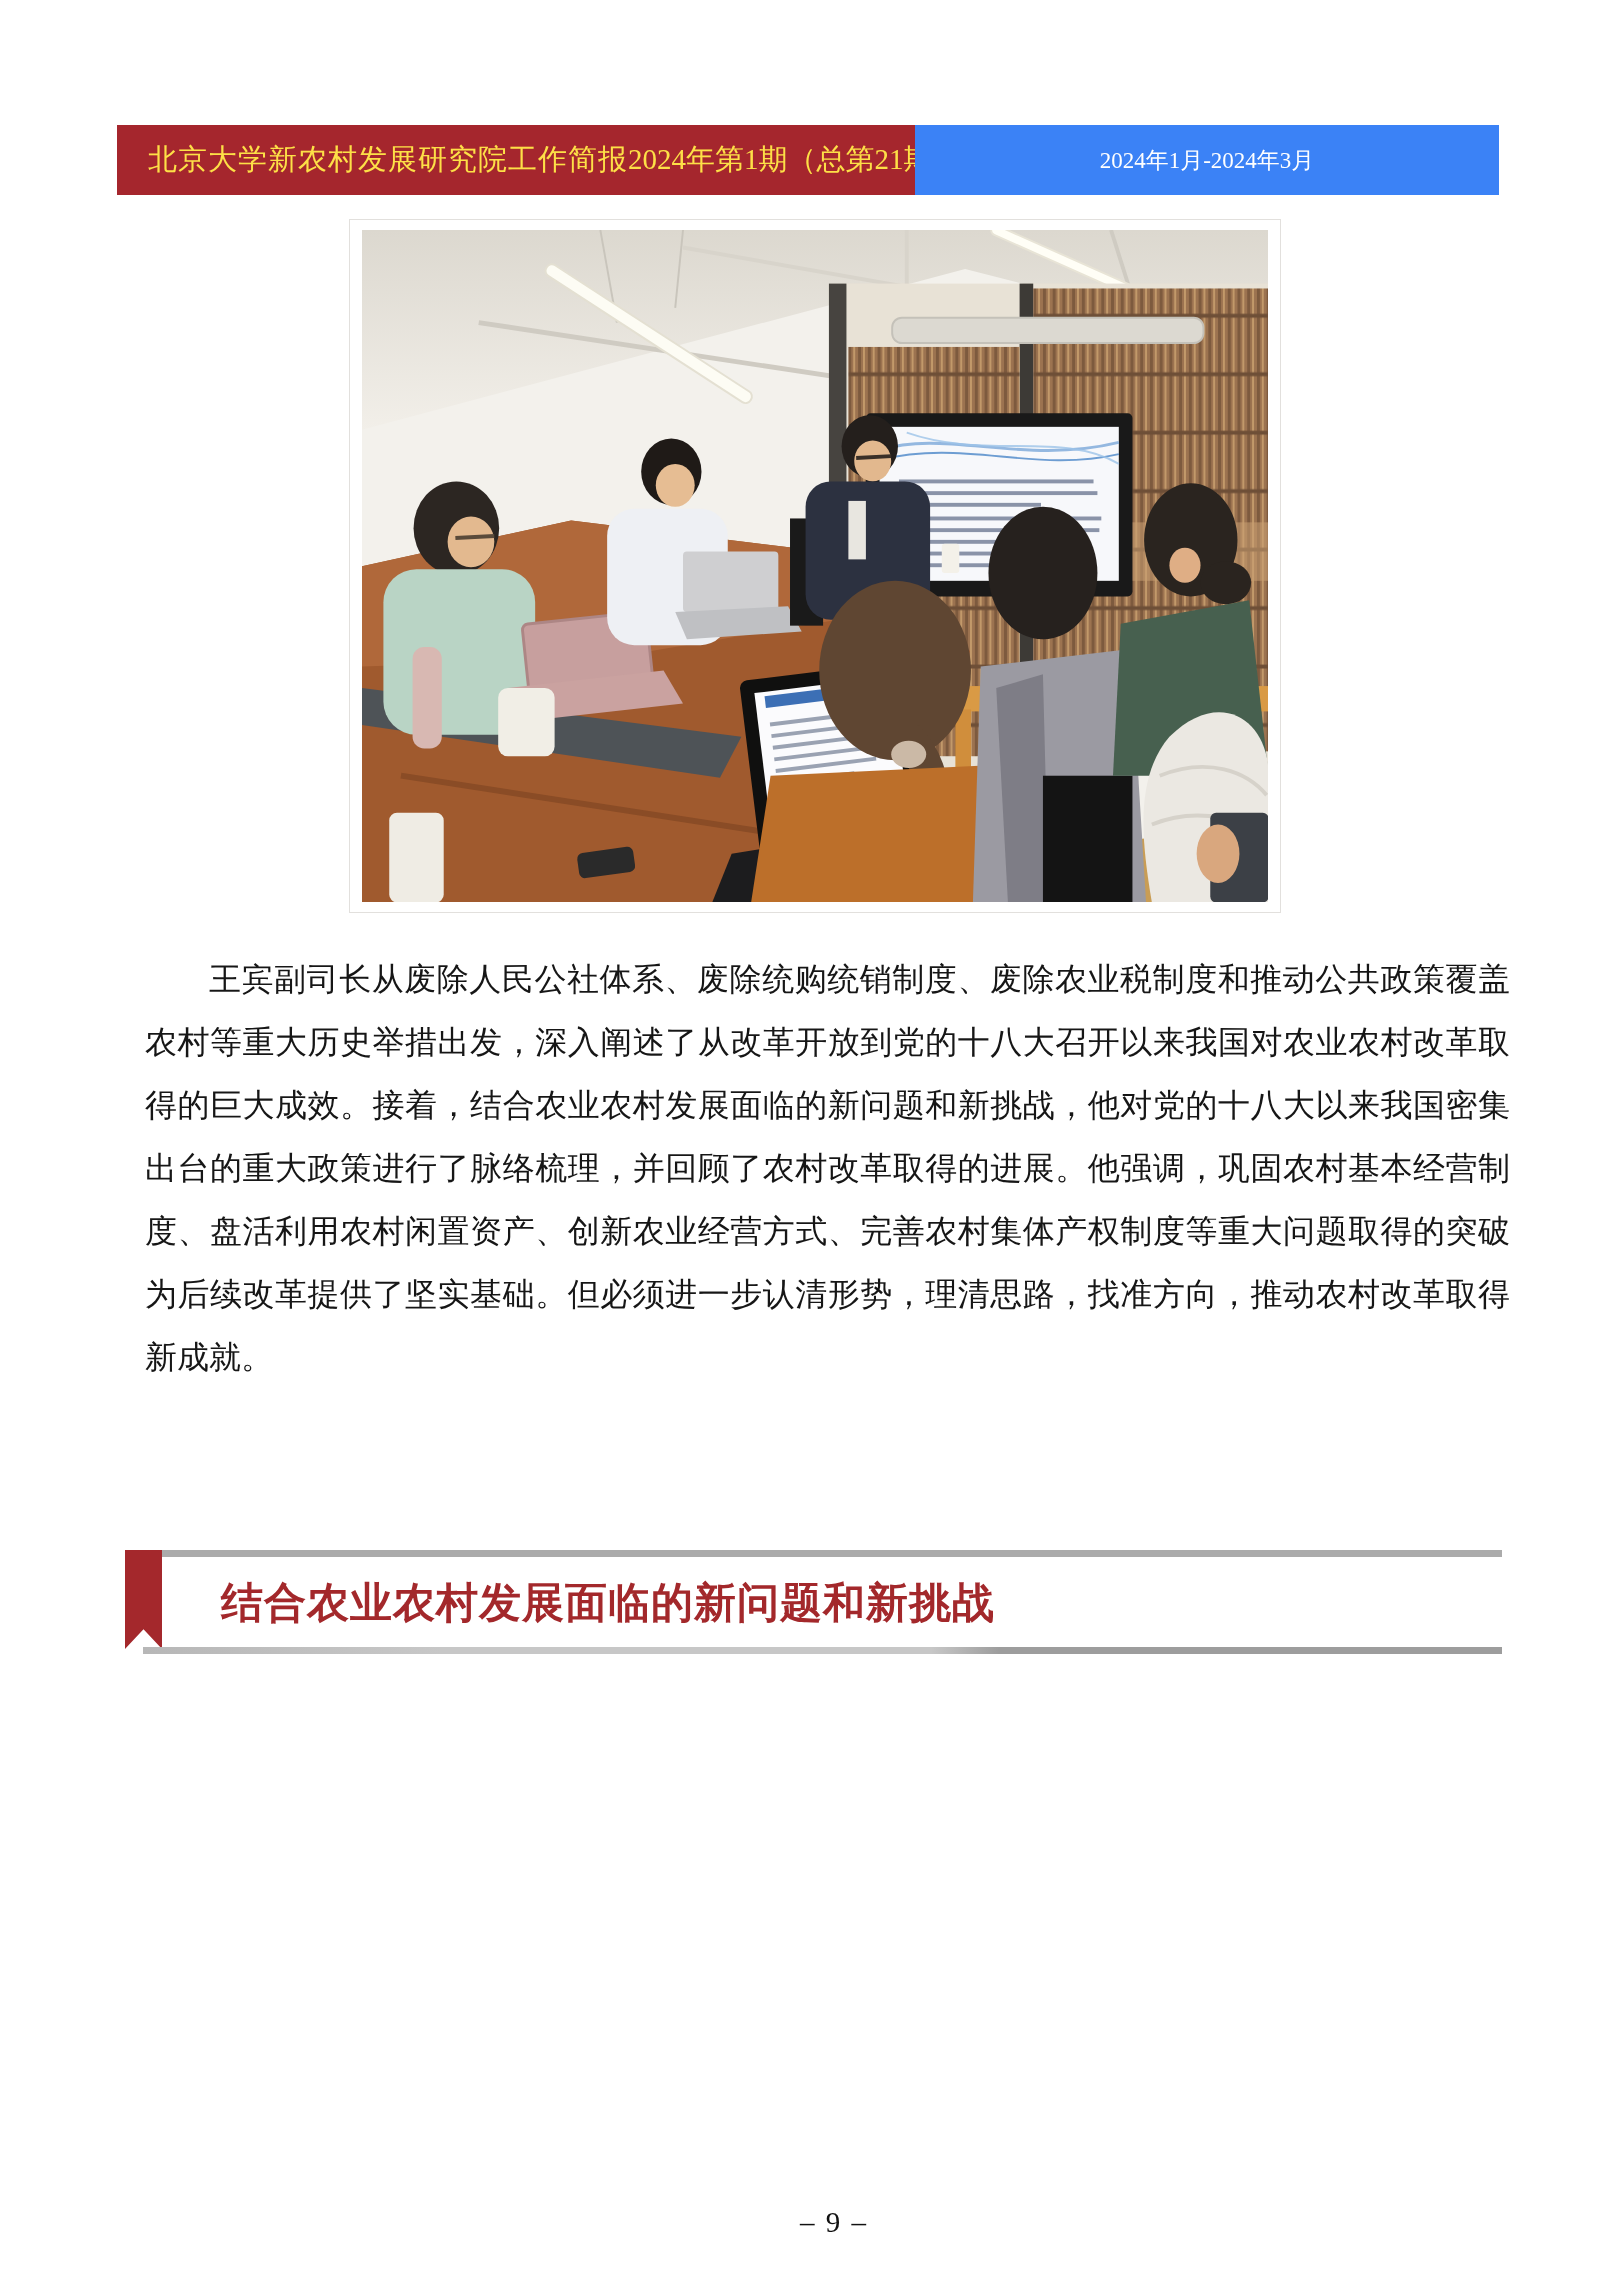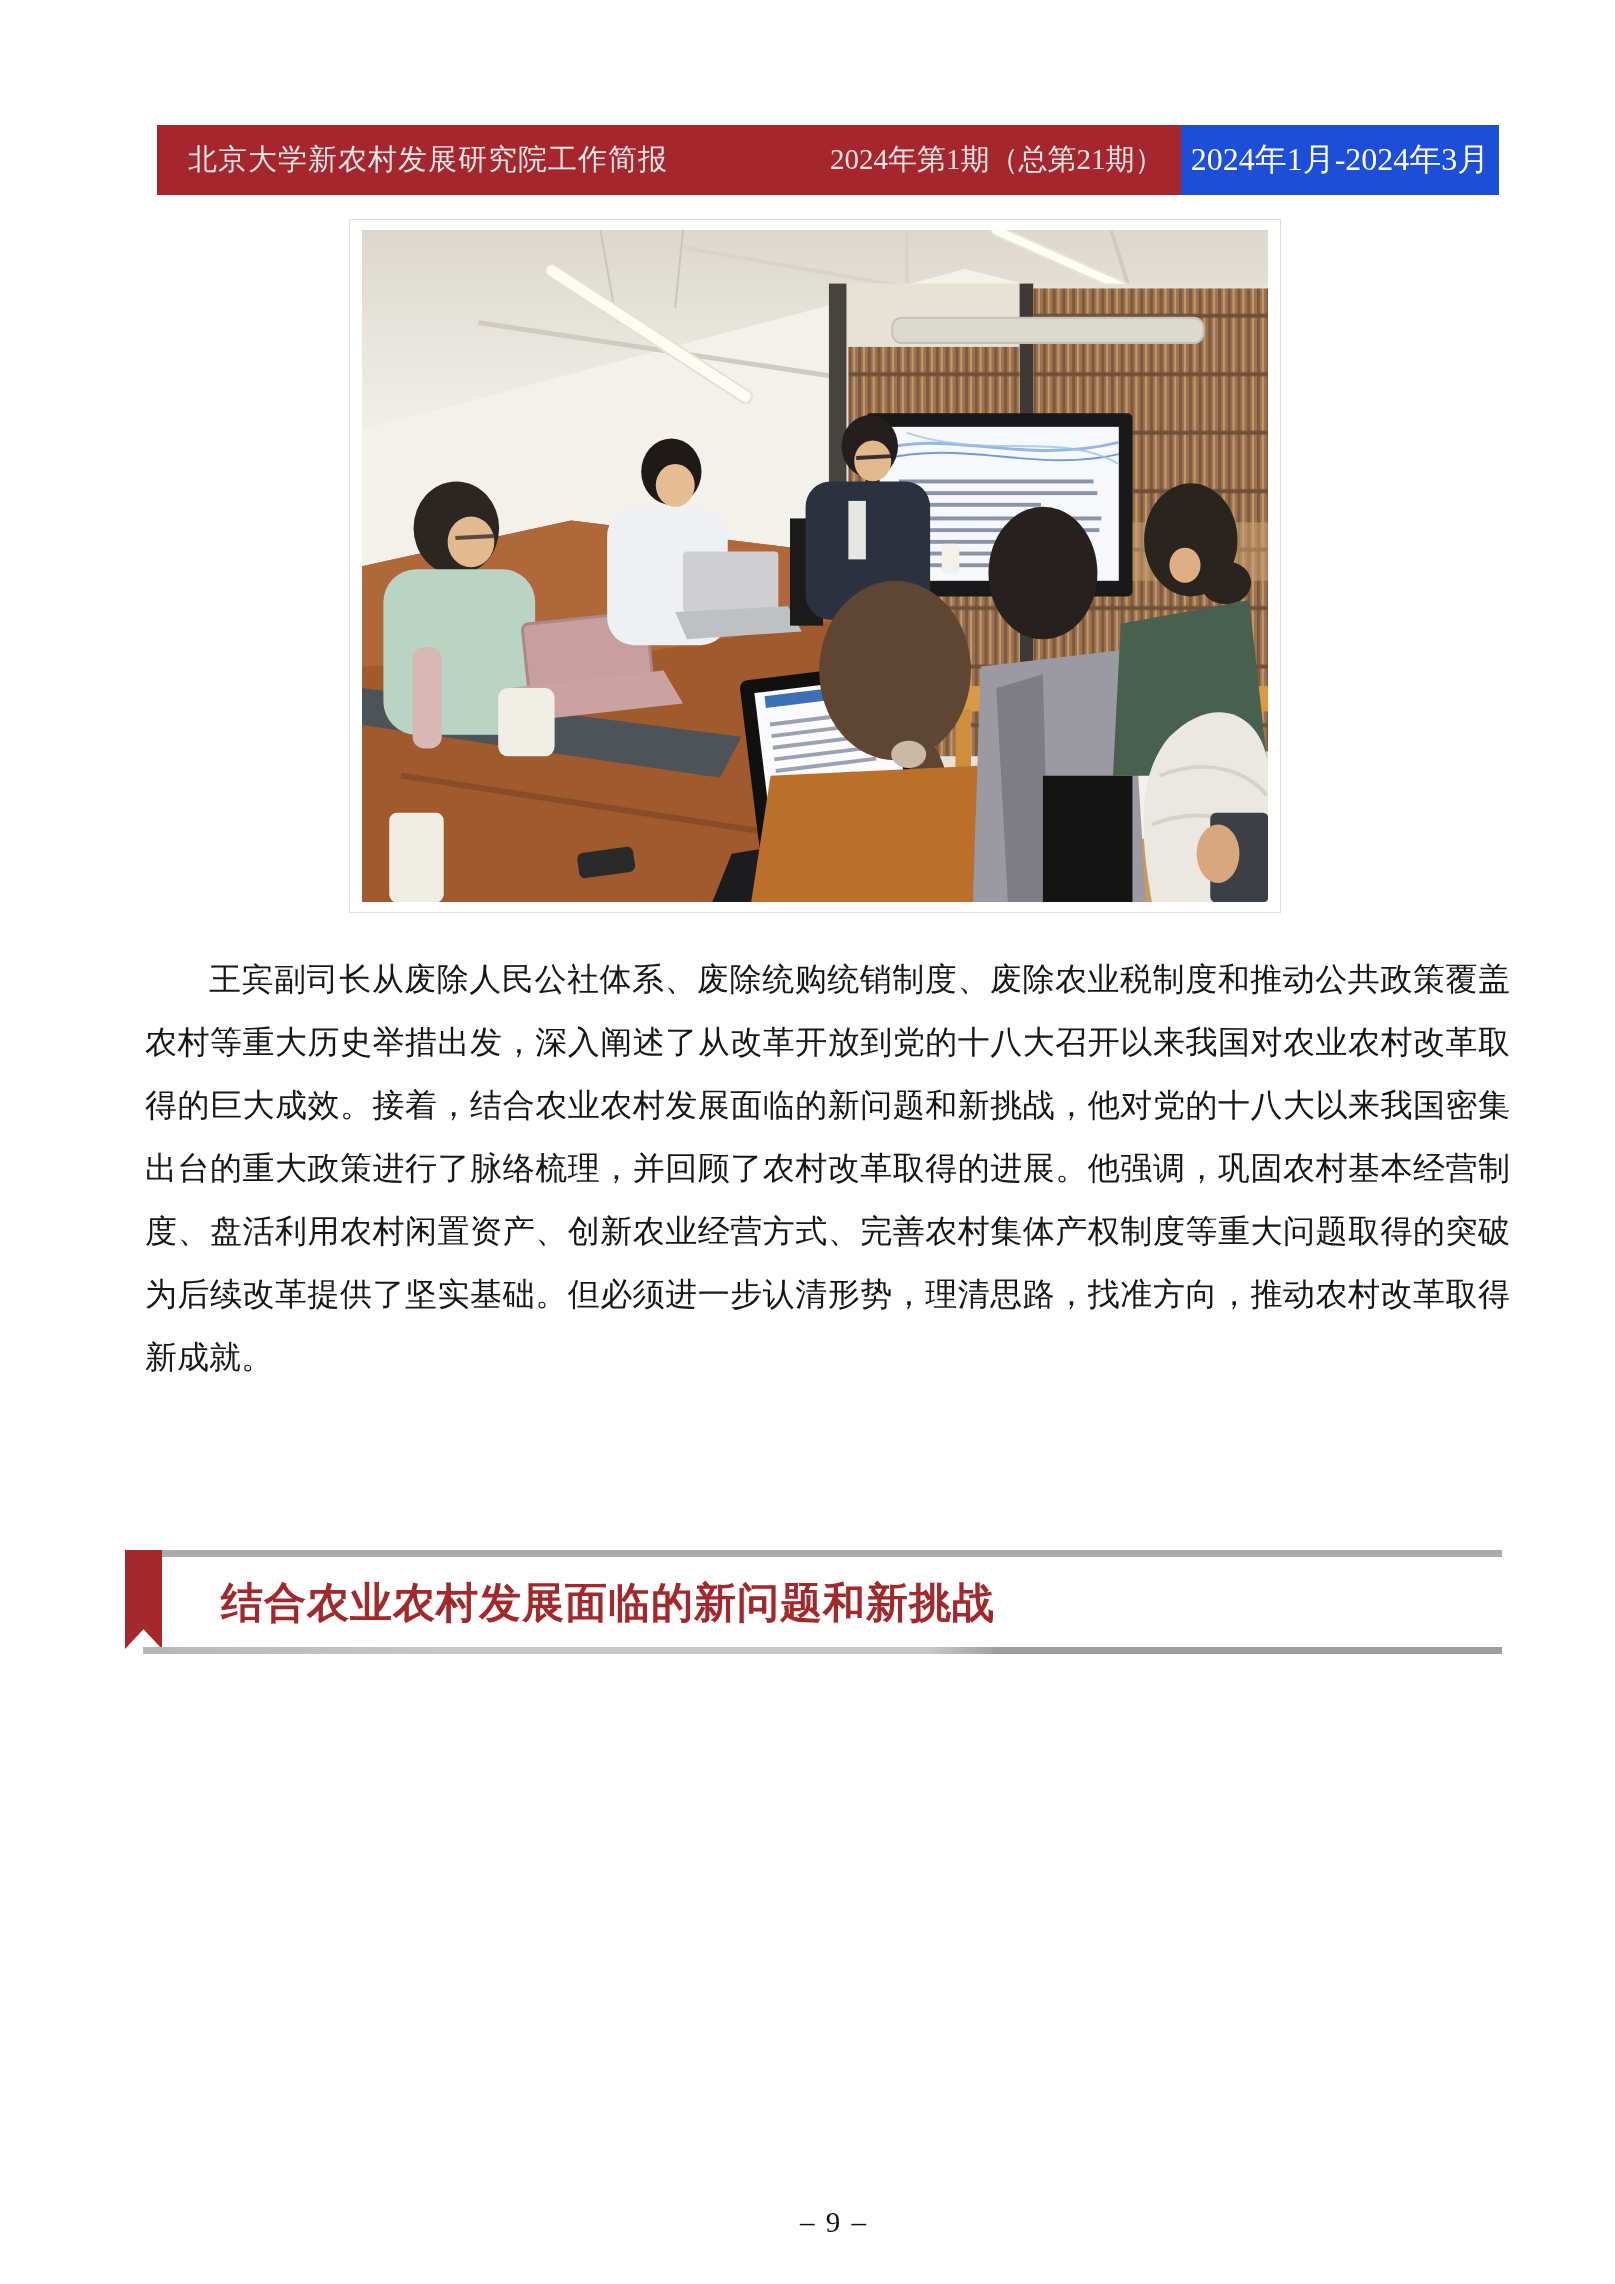--- a/index.html
+++ b/index.html
@@ -10,34 +10,33 @@
     font-family:"Liberation Serif","DejaVu Serif",serif;
     color:#1c1c1c;
     overflow:hidden;
   }
   
   .hdr{
     position:absolute;left:117px;top:125px;width:1382px;height:70px;
     display:flex;
   }
   .hdr-red{
-    width:1024px;height:100%;
+    width:798px;height:100%;
     background:#a5262d;
     display:flex;align-items:center;justify-content:space-between;
     padding:0 17.6px 0 31px;box-sizing:border-box;
-    color:#e5e5e5;
-    margin-left:40px;
+    color:#fde047;
   }
   .hdr-title{font-size:29px;letter-spacing:1px;white-space:nowrap;}
   .hdr-issue{font-size:29px;white-space:nowrap;display:flex;}
   .hdr-gray{
     flex:1;height:100%;
-    background:#1d4ed8;
+    background:#3b82f6;
     display:flex;align-items:center;justify-content:center;
-    color:#ffffff;font-size:32px;white-space:nowrap;
+    color:#ffffff;font-size:23px;white-space:nowrap;
   }
   
   .photo-frame{
     position:absolute;left:349px;top:219px;width:932px;height:694px;
     box-sizing:border-box;background:#ffffff;
     border:1px solid #e2e0dd;
     padding:9.8px 11.7px;
   }
   .photo-frame svg{display:block;width:100%;height:100%;}
   

